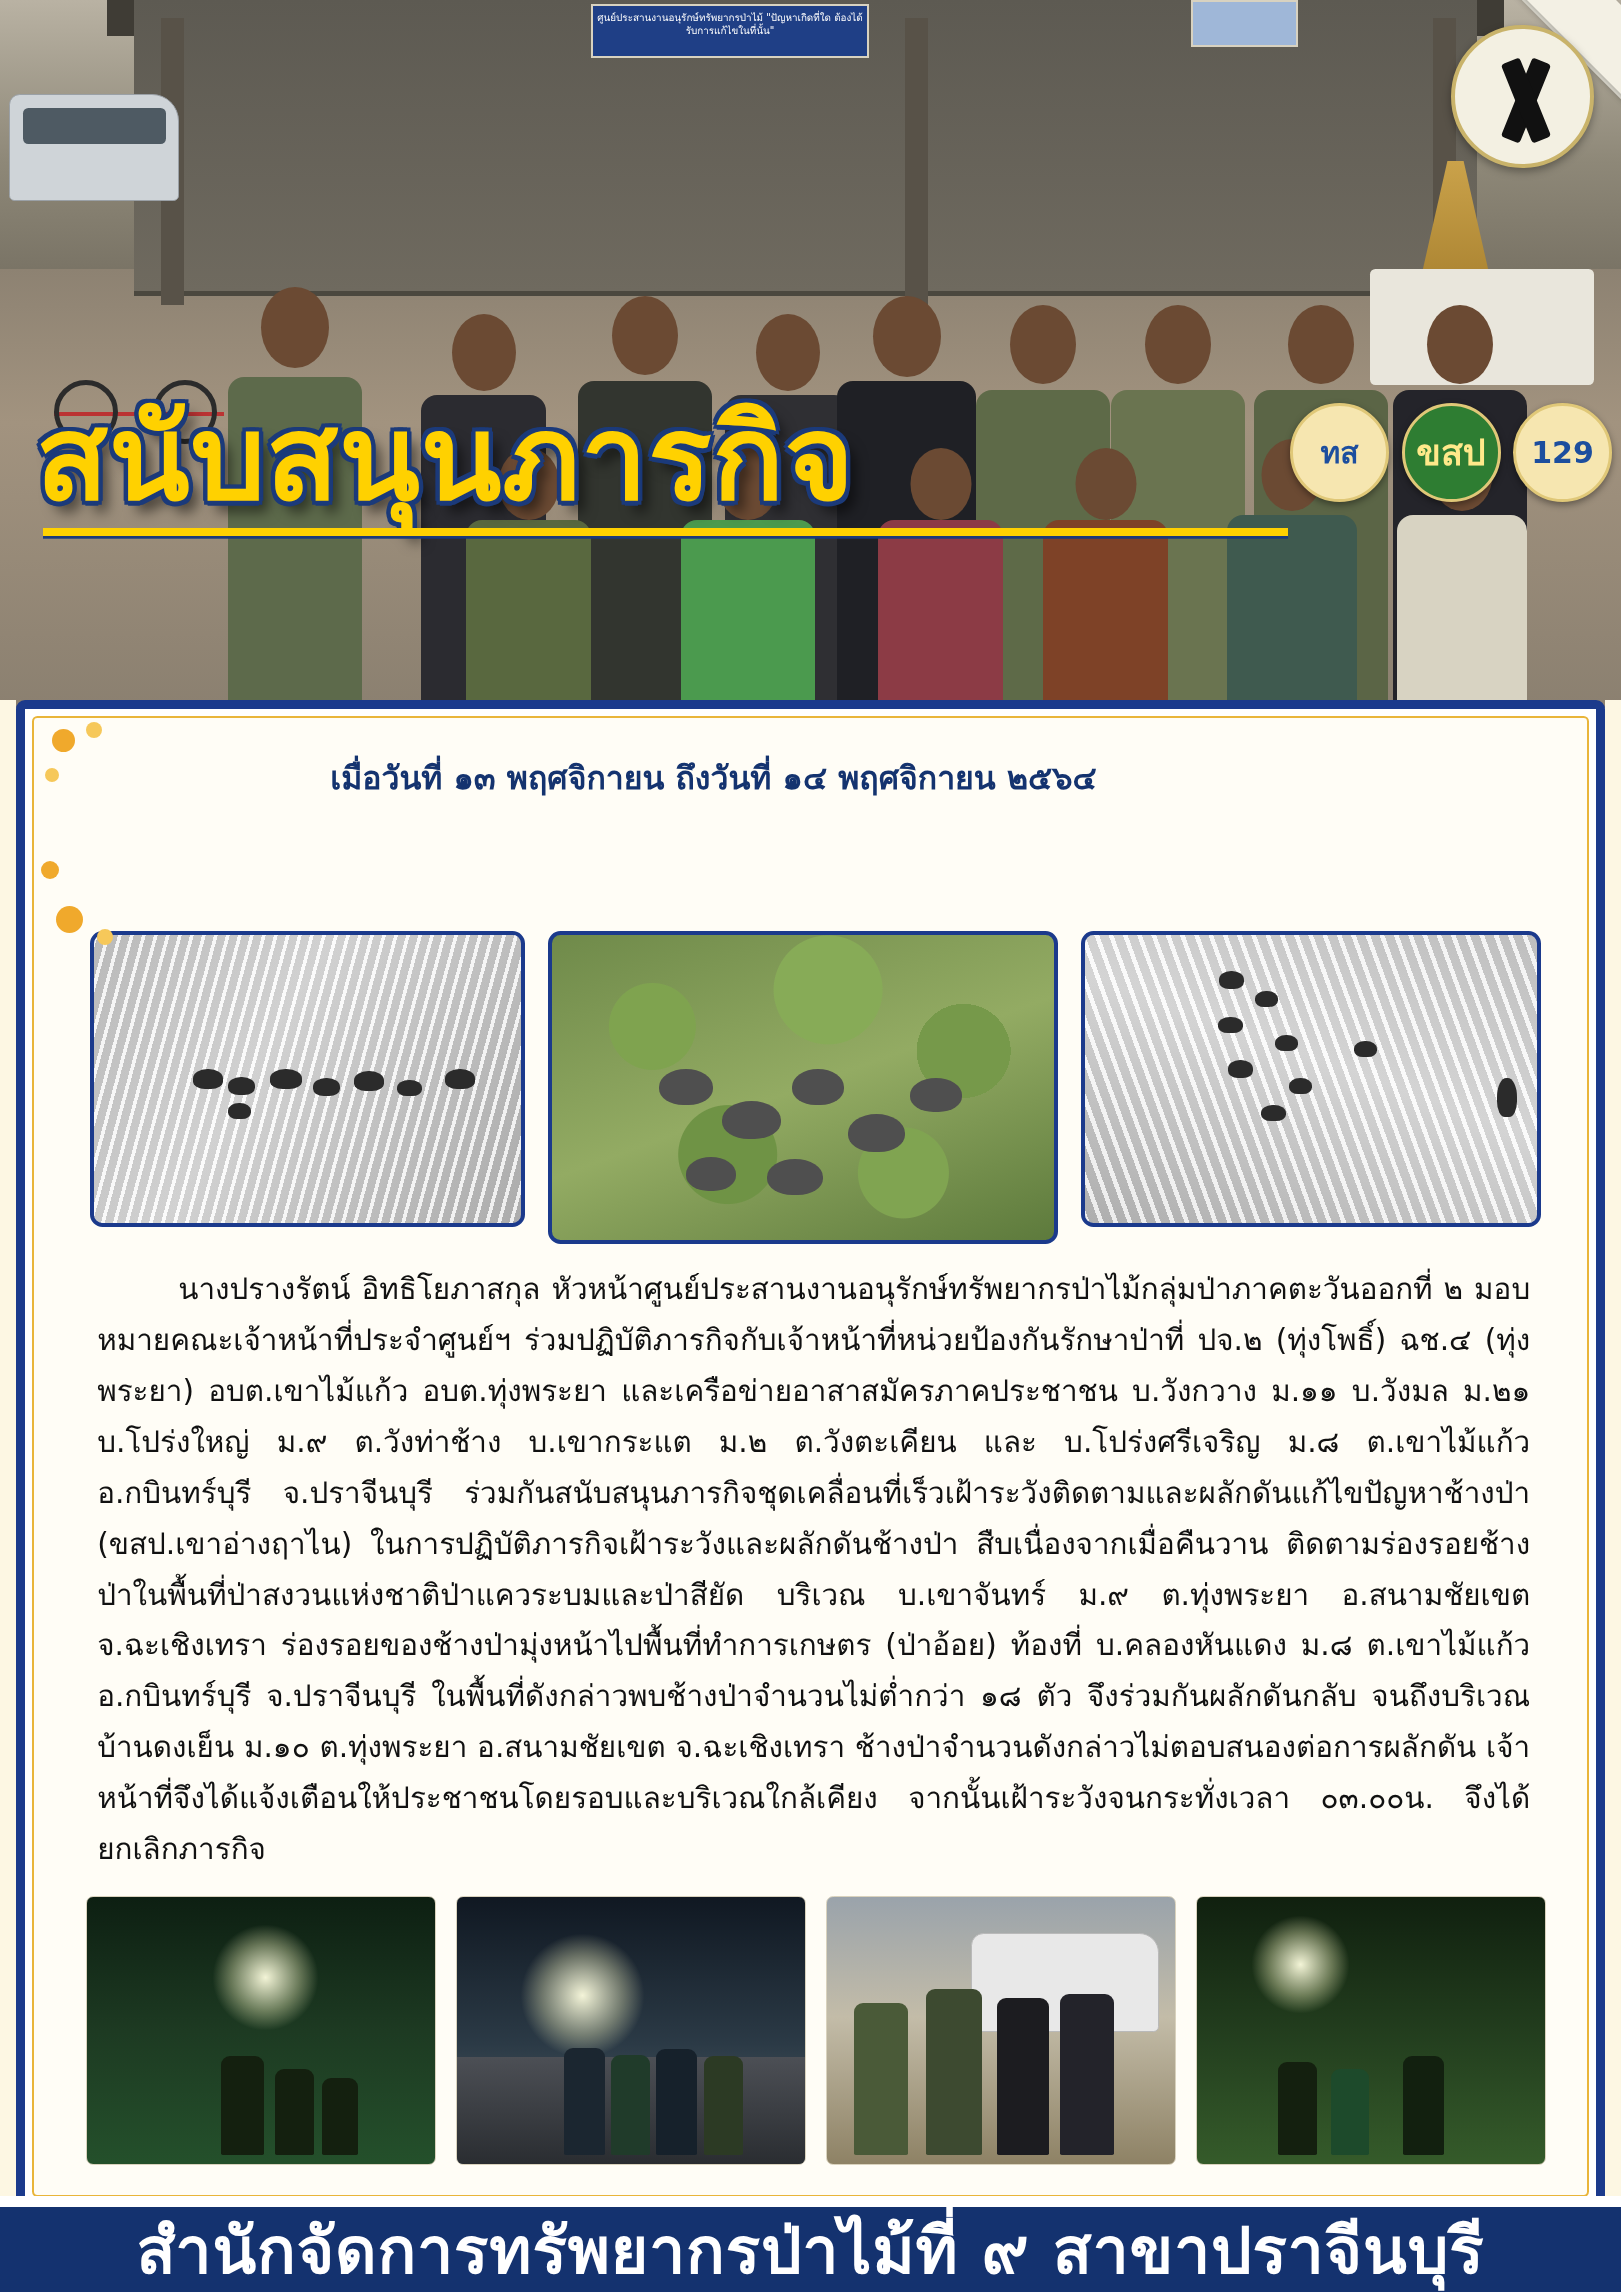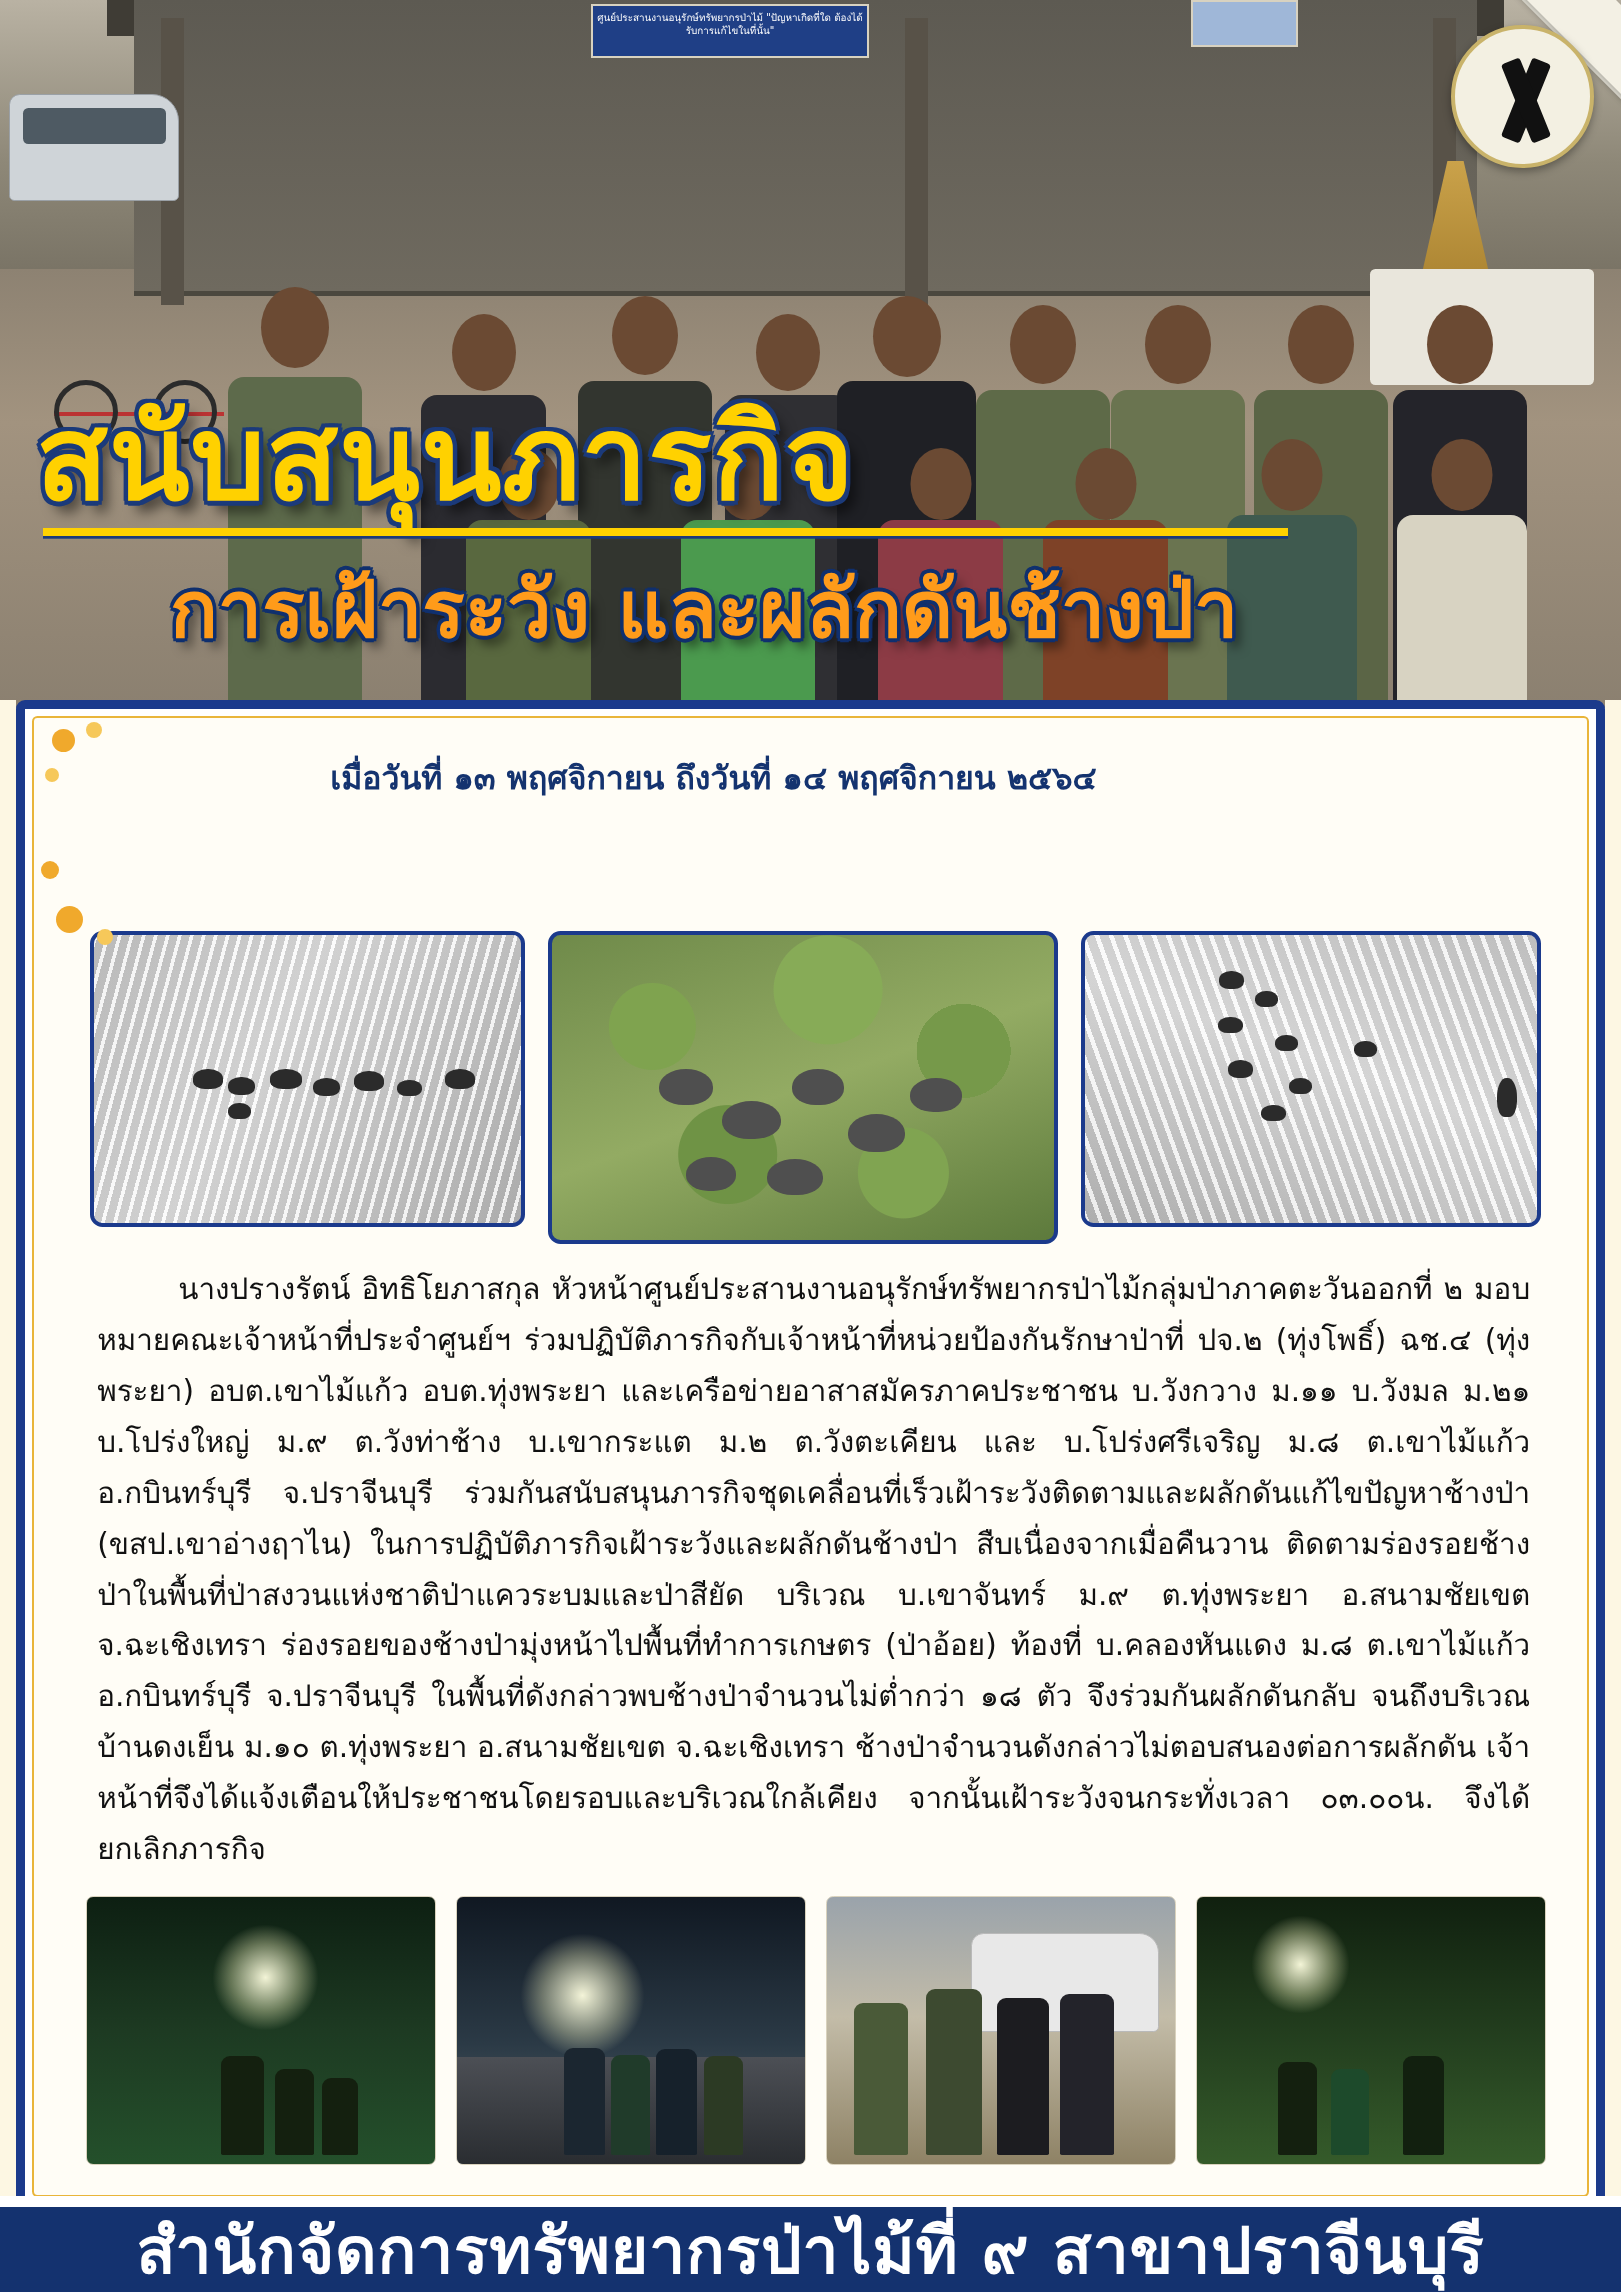--- a/index.html
+++ b/index.html
@@ -536,22 +536,32 @@
     </div>
 
     <div class="ribbon-strip"></div>
     <div class="ribbon-strip2"></div>
     <div class="ribbon-badge"></div>
   </div>
 
   <div class="title-wrap">
     <div class="title-main">สนับสนุนภารกิจ</div>
     <div class="title-underline"></div>
-    <div class="title-sub">การเฝ้าระวัง และผลักดันช้างป่า</div>
-
+
+    <div class="seal-row">
+      <div class="seal gold">
+        <span>ทส</span>
+      </div>
+      <div class="seal green">
+        <span>ขสป</span>
+      </div>
+      <div class="seal gold">
+        <span>129</span>
+      </div>
+    </div>
   </div>
 
   <div class="side-band-l"></div>
   <div class="side-band-r"></div>
 
   <div class="panel">
     <div class="panel-inner">
 
       <div class="dots-left">
         <div class="dot" style="left:5.4px;  top:1.8px;   width:23px; height:23px;"></div>

